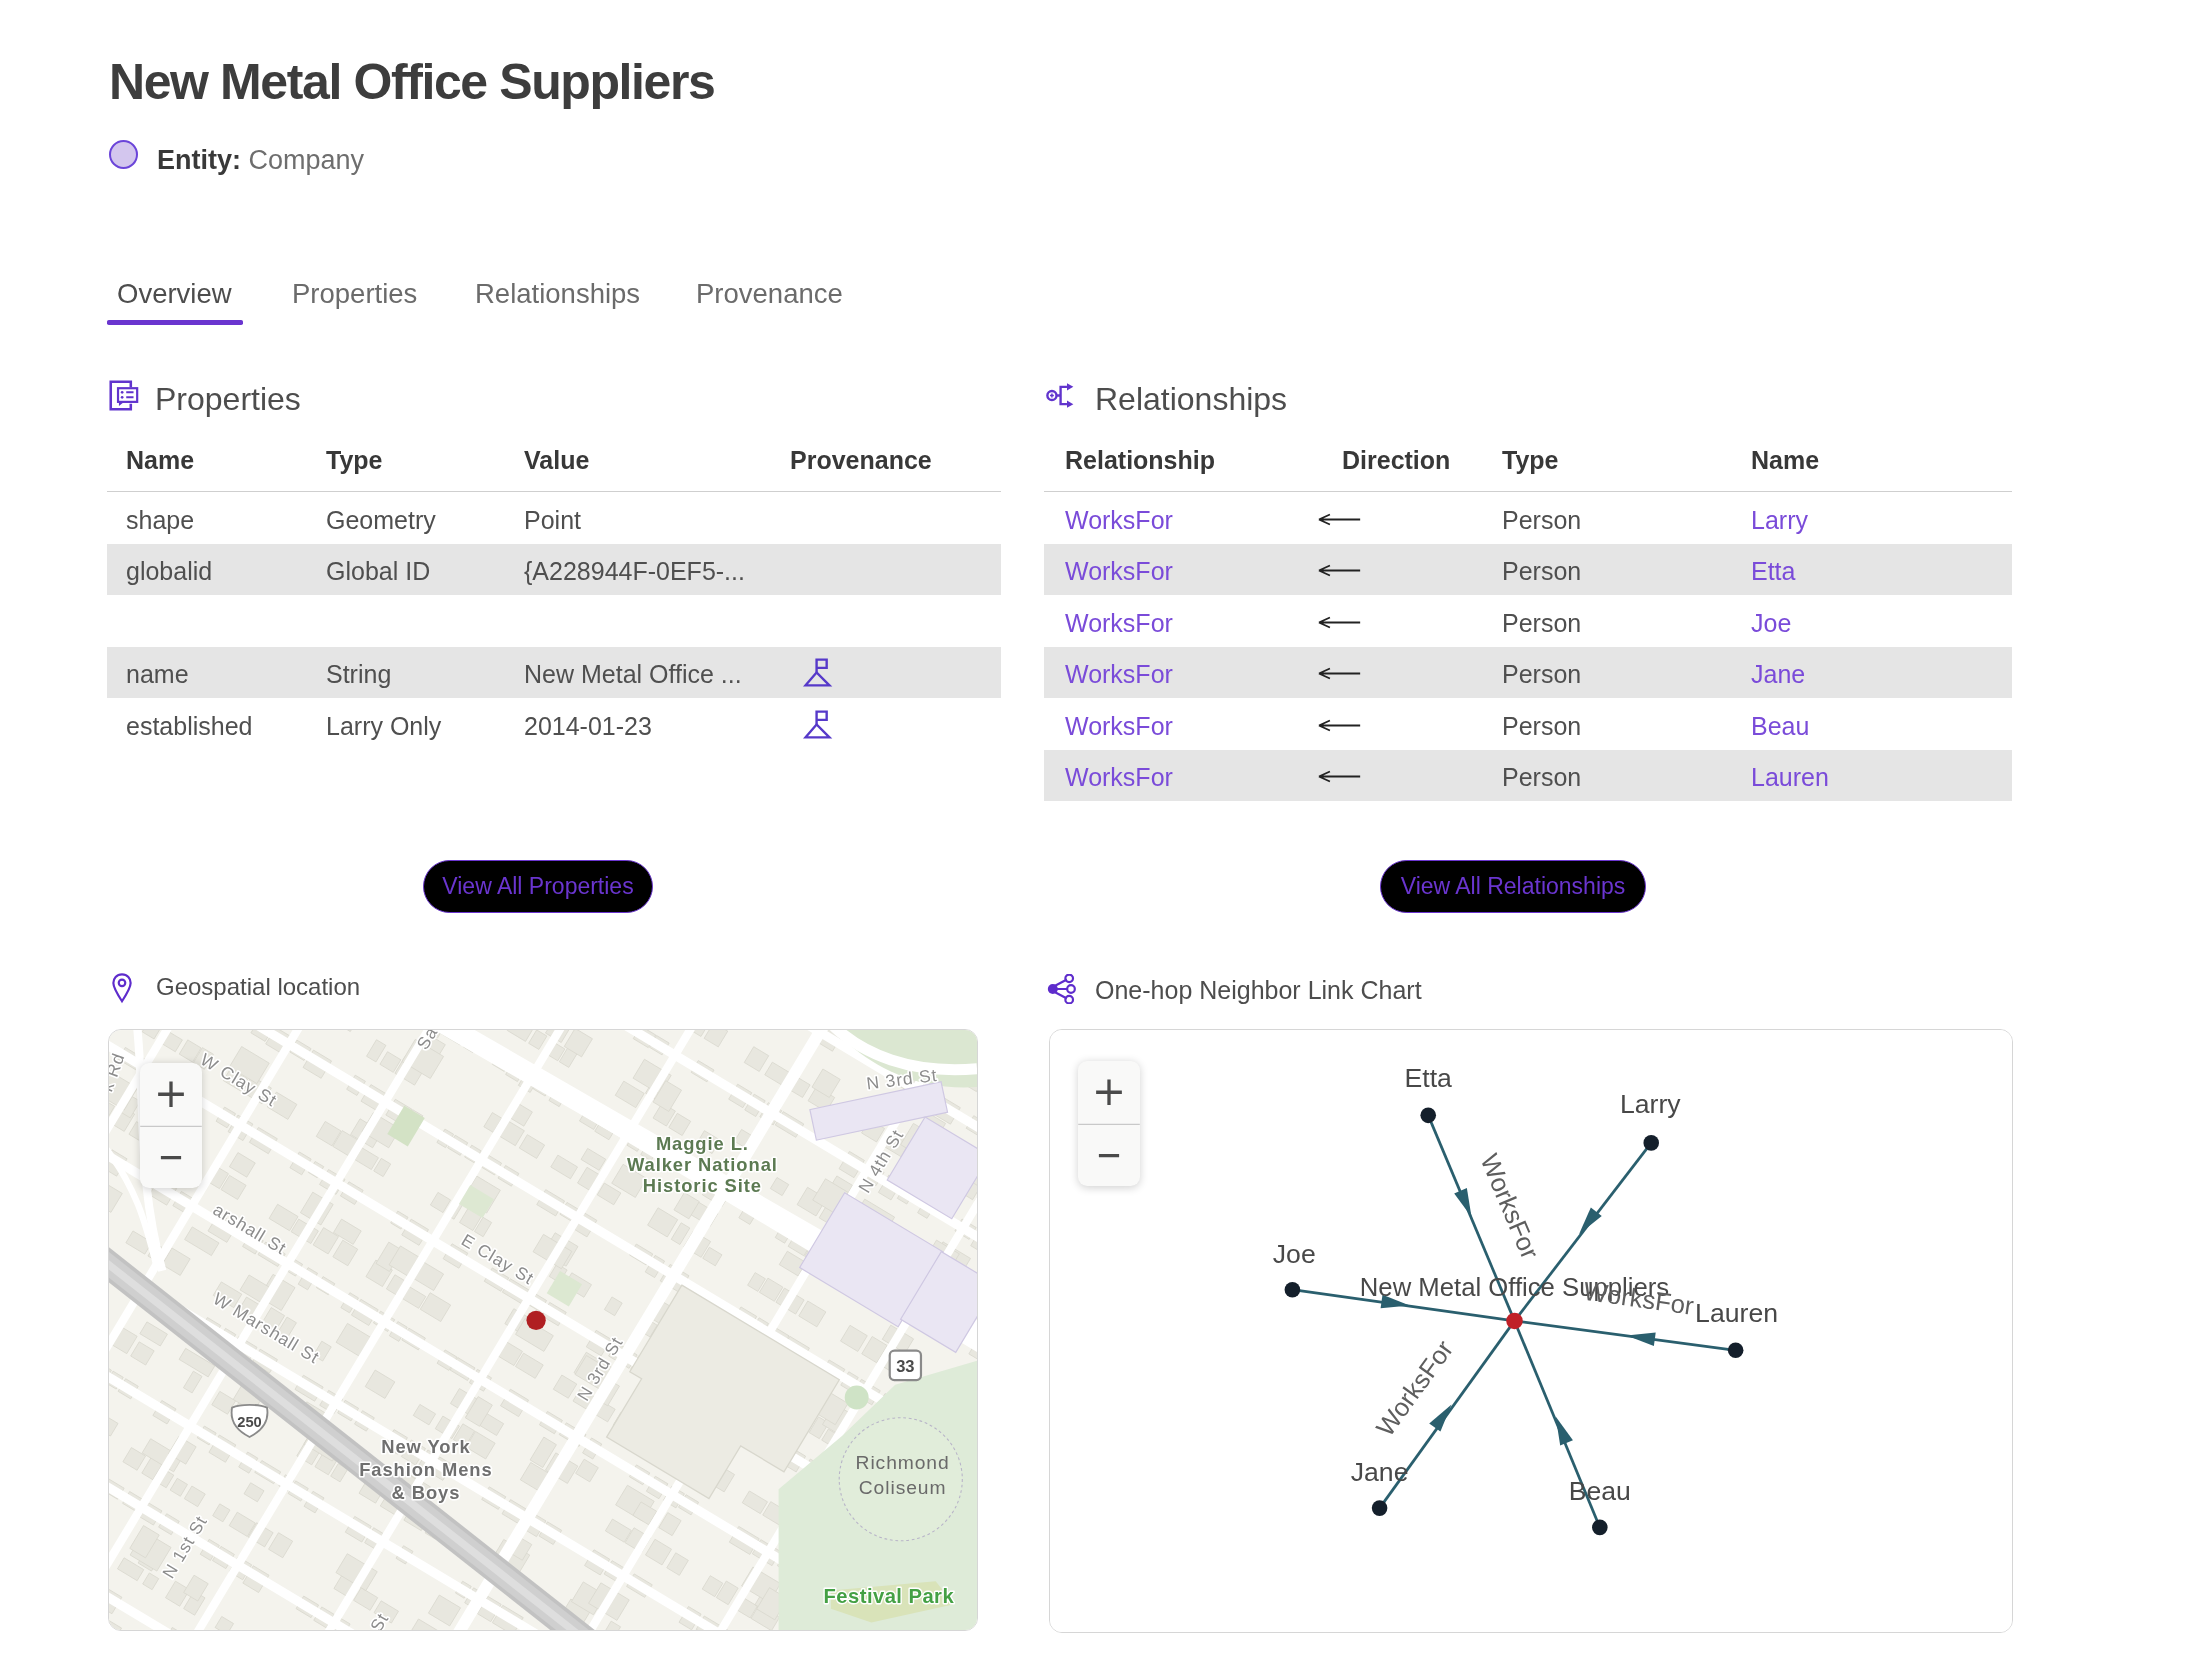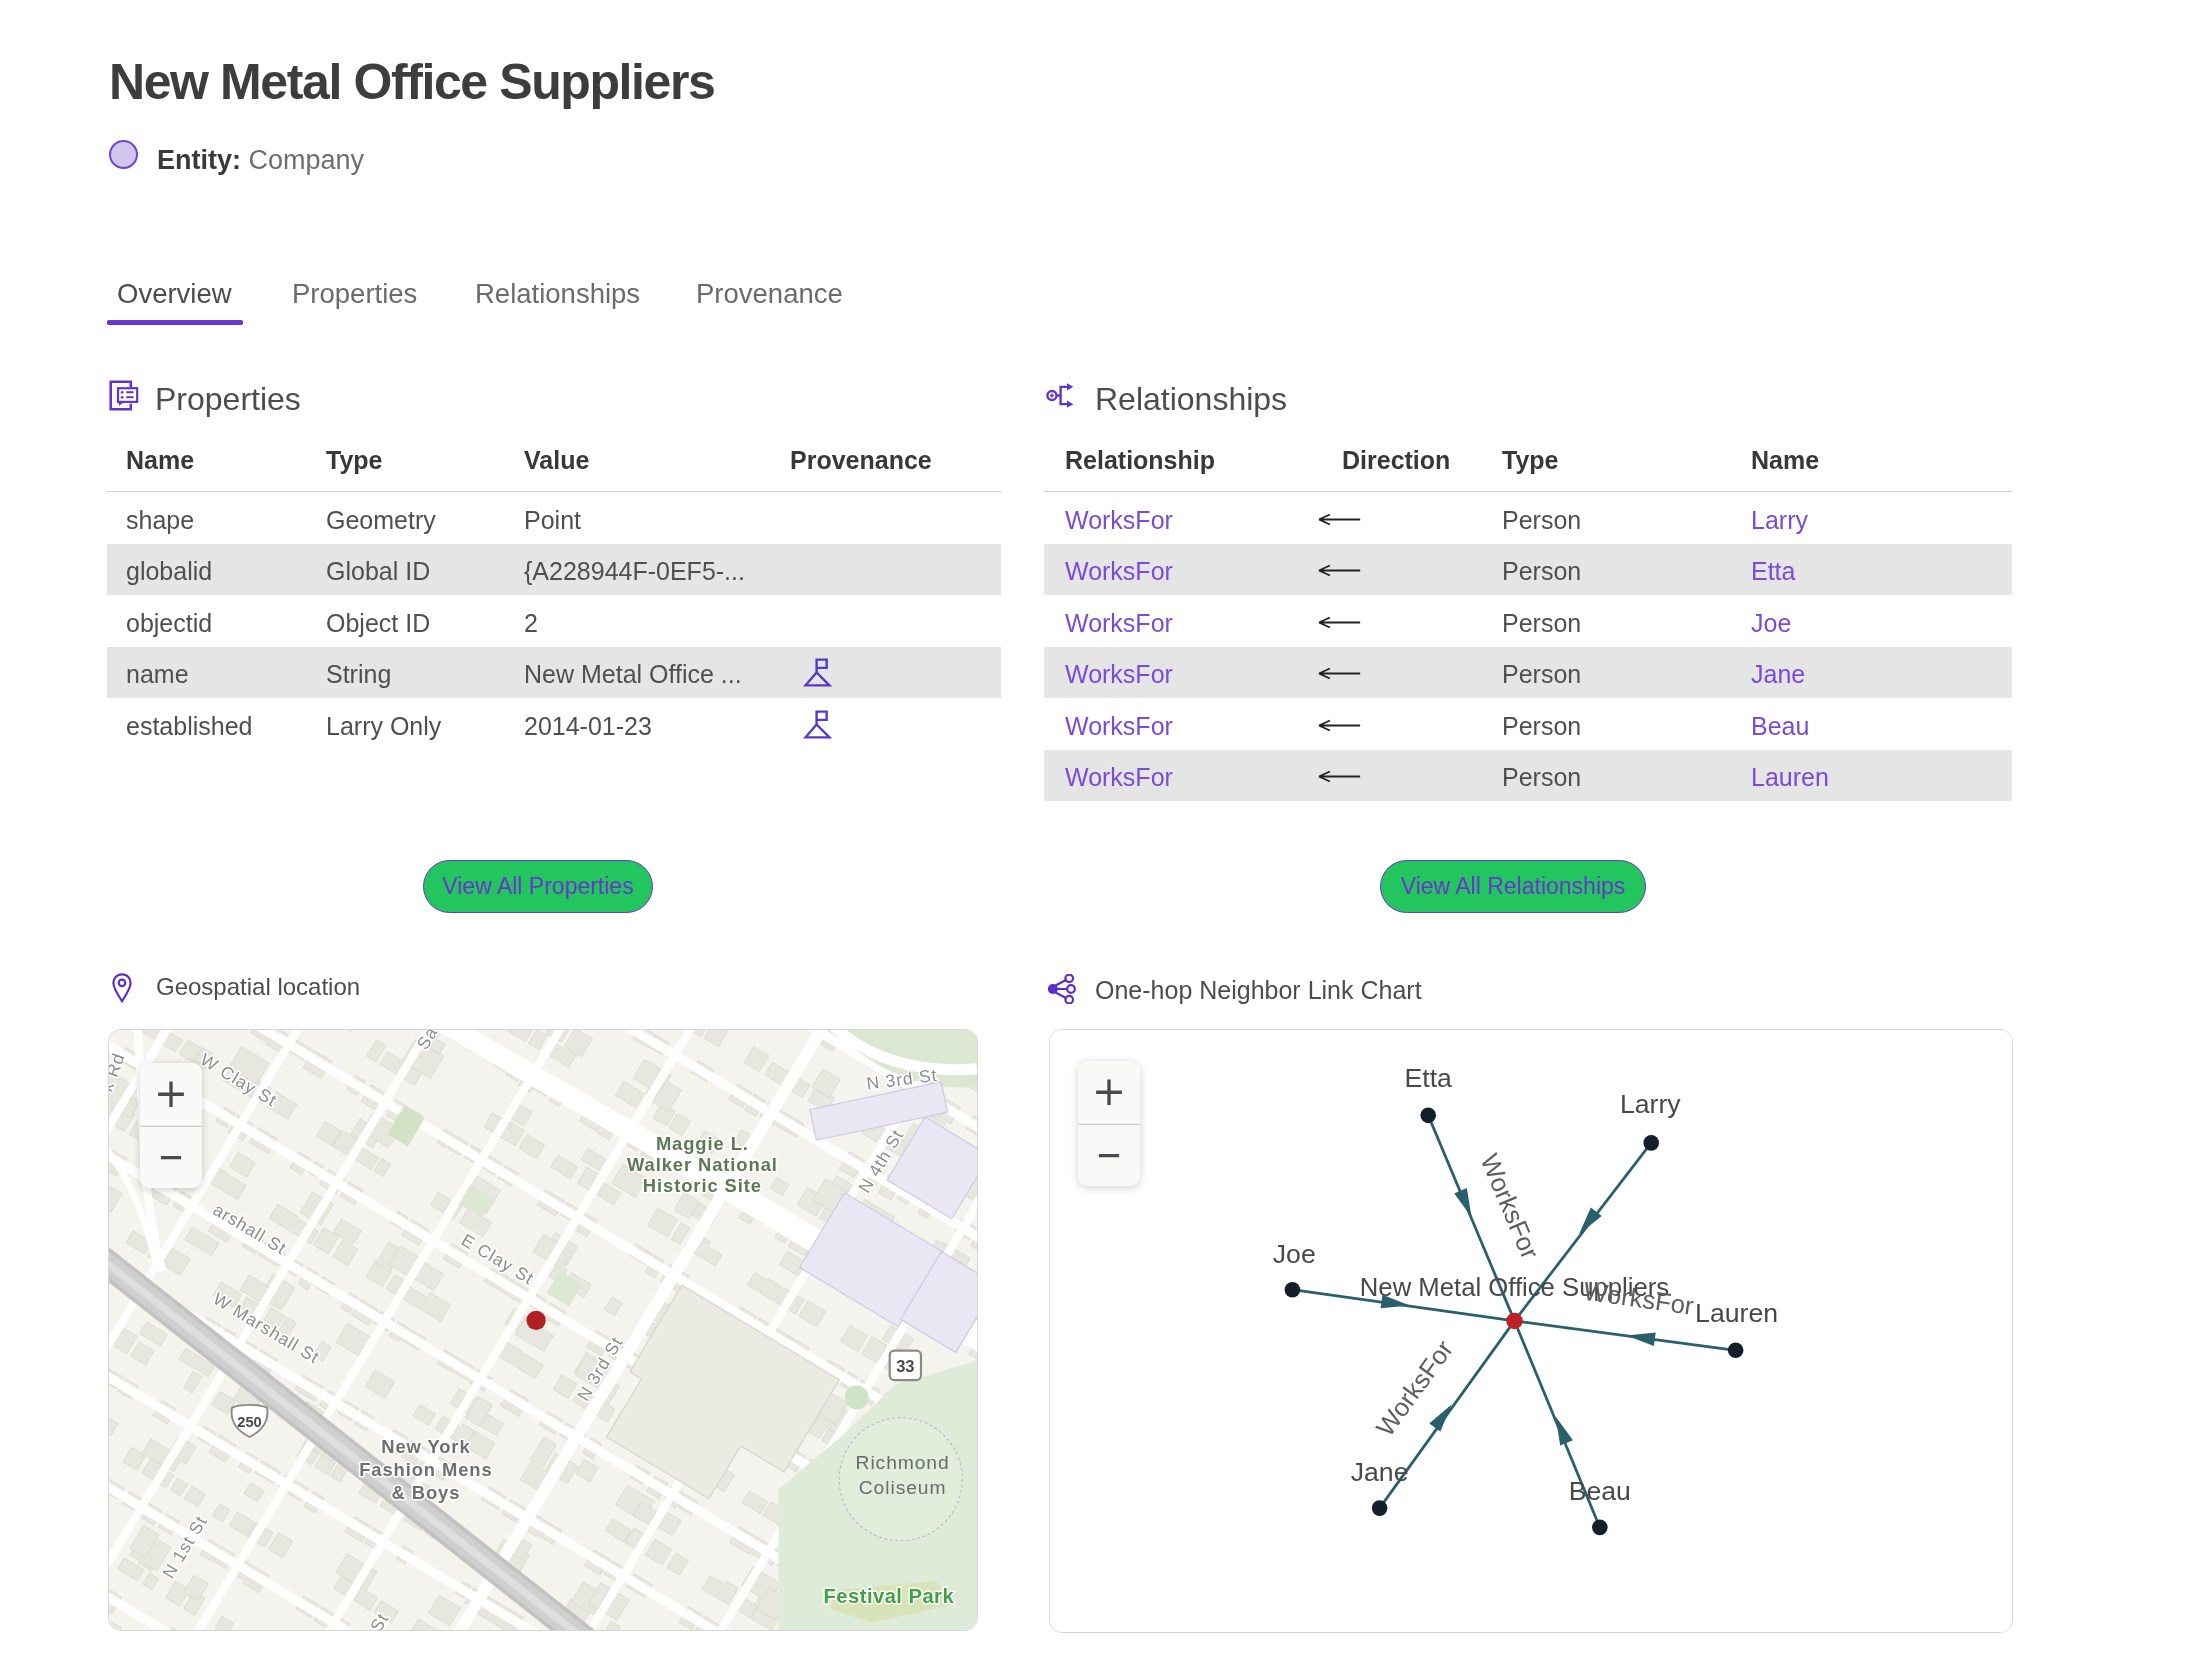--- a/index.html
+++ b/index.html
@@ -18,21 +18,21 @@
 .tab.active{color:#4d4d4d;}
 #tabunderline{left:107px;top:320px;width:136px;height:4.6px;background:#6a35cf;border-radius:1.8px;}
 .sechead-icon{width:31px;height:31px;}
 .sechead-text{font-size:32px;color:#4d4d4d;}
 
 .trow{position:absolute;height:51px;}
 .trow.alt{background:#e5e5e5;}
 .tcell{position:absolute;top:13px;font-size:25px;color:#4f4f4f;white-space:nowrap;}
 .thead{position:absolute;top:0;font-size:25px;font-weight:700;color:#383838;white-space:nowrap;}
 .purple{color:#7a4bd9;}
-.viewbtn{position:absolute;box-sizing:border-box;height:53px;border:1.8px solid #6a35cf;border-radius:27.5px;color:#6a35cf;font-size:23px;text-align:center;line-height:50px;background:#22c55e;}
+.viewbtn{position:absolute;box-sizing:border-box;height:53px;border:1.8px solid #6a35cf;border-radius:27.5px;color:#6a35cf;font-size:23px;text-align:center;line-height:50px;background:#000000;}
 .card{position:absolute;border:0.9px solid #d6d6d6;border-radius:13px;background:#fff;overflow:hidden;}
 .zoomctl{position:absolute;width:62px;height:125px;background:#f9f9f8;border-radius:9.2px;box-shadow:0 1.8px 8.3px rgba(0,0,0,0.18);z-index:5;}
 </style>
 </head>
 <body>
 <div id="page">
   <div class="abs" id="title">New Metal Office Suppliers</div>
   <div class="abs" id="entitycircle"></div>
   <div class="abs" id="entitylabel"><b>Entity:</b> Company</div>
 
@@ -61,25 +61,20 @@
     <div style="position:absolute;left:0;top:45px;width:894px;height:0.9px;background:#cfcfcf;"></div>
     <div class="trow" style="left:0;top:47px;width:894px;">
       <span class="tcell" style="left:19px;">shape</span>
         <span class="tcell" style="left:219px;">Geometry</span>
         <span class="tcell" style="left:417px;">Point</span>
     </div>
     <div class="trow alt" style="left:0;top:98px;width:894px;">
       <span class="tcell" style="left:19px;">globalid</span>
         <span class="tcell" style="left:219px;">Global ID</span>
         <span class="tcell" style="left:417px;">{A228944F-0EF5-...</span>
-    </div>
-    <div class="trow" style="left:0;top:150px;width:894px;">
-      <span class="tcell" style="left:19px;">objectid</span>
-        <span class="tcell" style="left:219px;">Object ID</span>
-        <span class="tcell" style="left:417px;">2</span>
     </div>
     <div class="trow alt" style="left:0;top:201px;width:894px;">
       <span class="tcell" style="left:19px;">name</span>
         <span class="tcell" style="left:219px;">String</span>
         <span class="tcell" style="left:417px;">New Metal Office ...</span>
       <svg style="position:absolute;left:694px;top:9.2px;" width="33" height="33" viewBox="0 0 36 36" fill="none" stroke="#5639c9" stroke-width="2.6">
         <path d="M17 18 L5 32 H31 Z"></path>
         <path d="M17 18 V4 H28 V13 H17"></path>
       </svg>
     </div>

